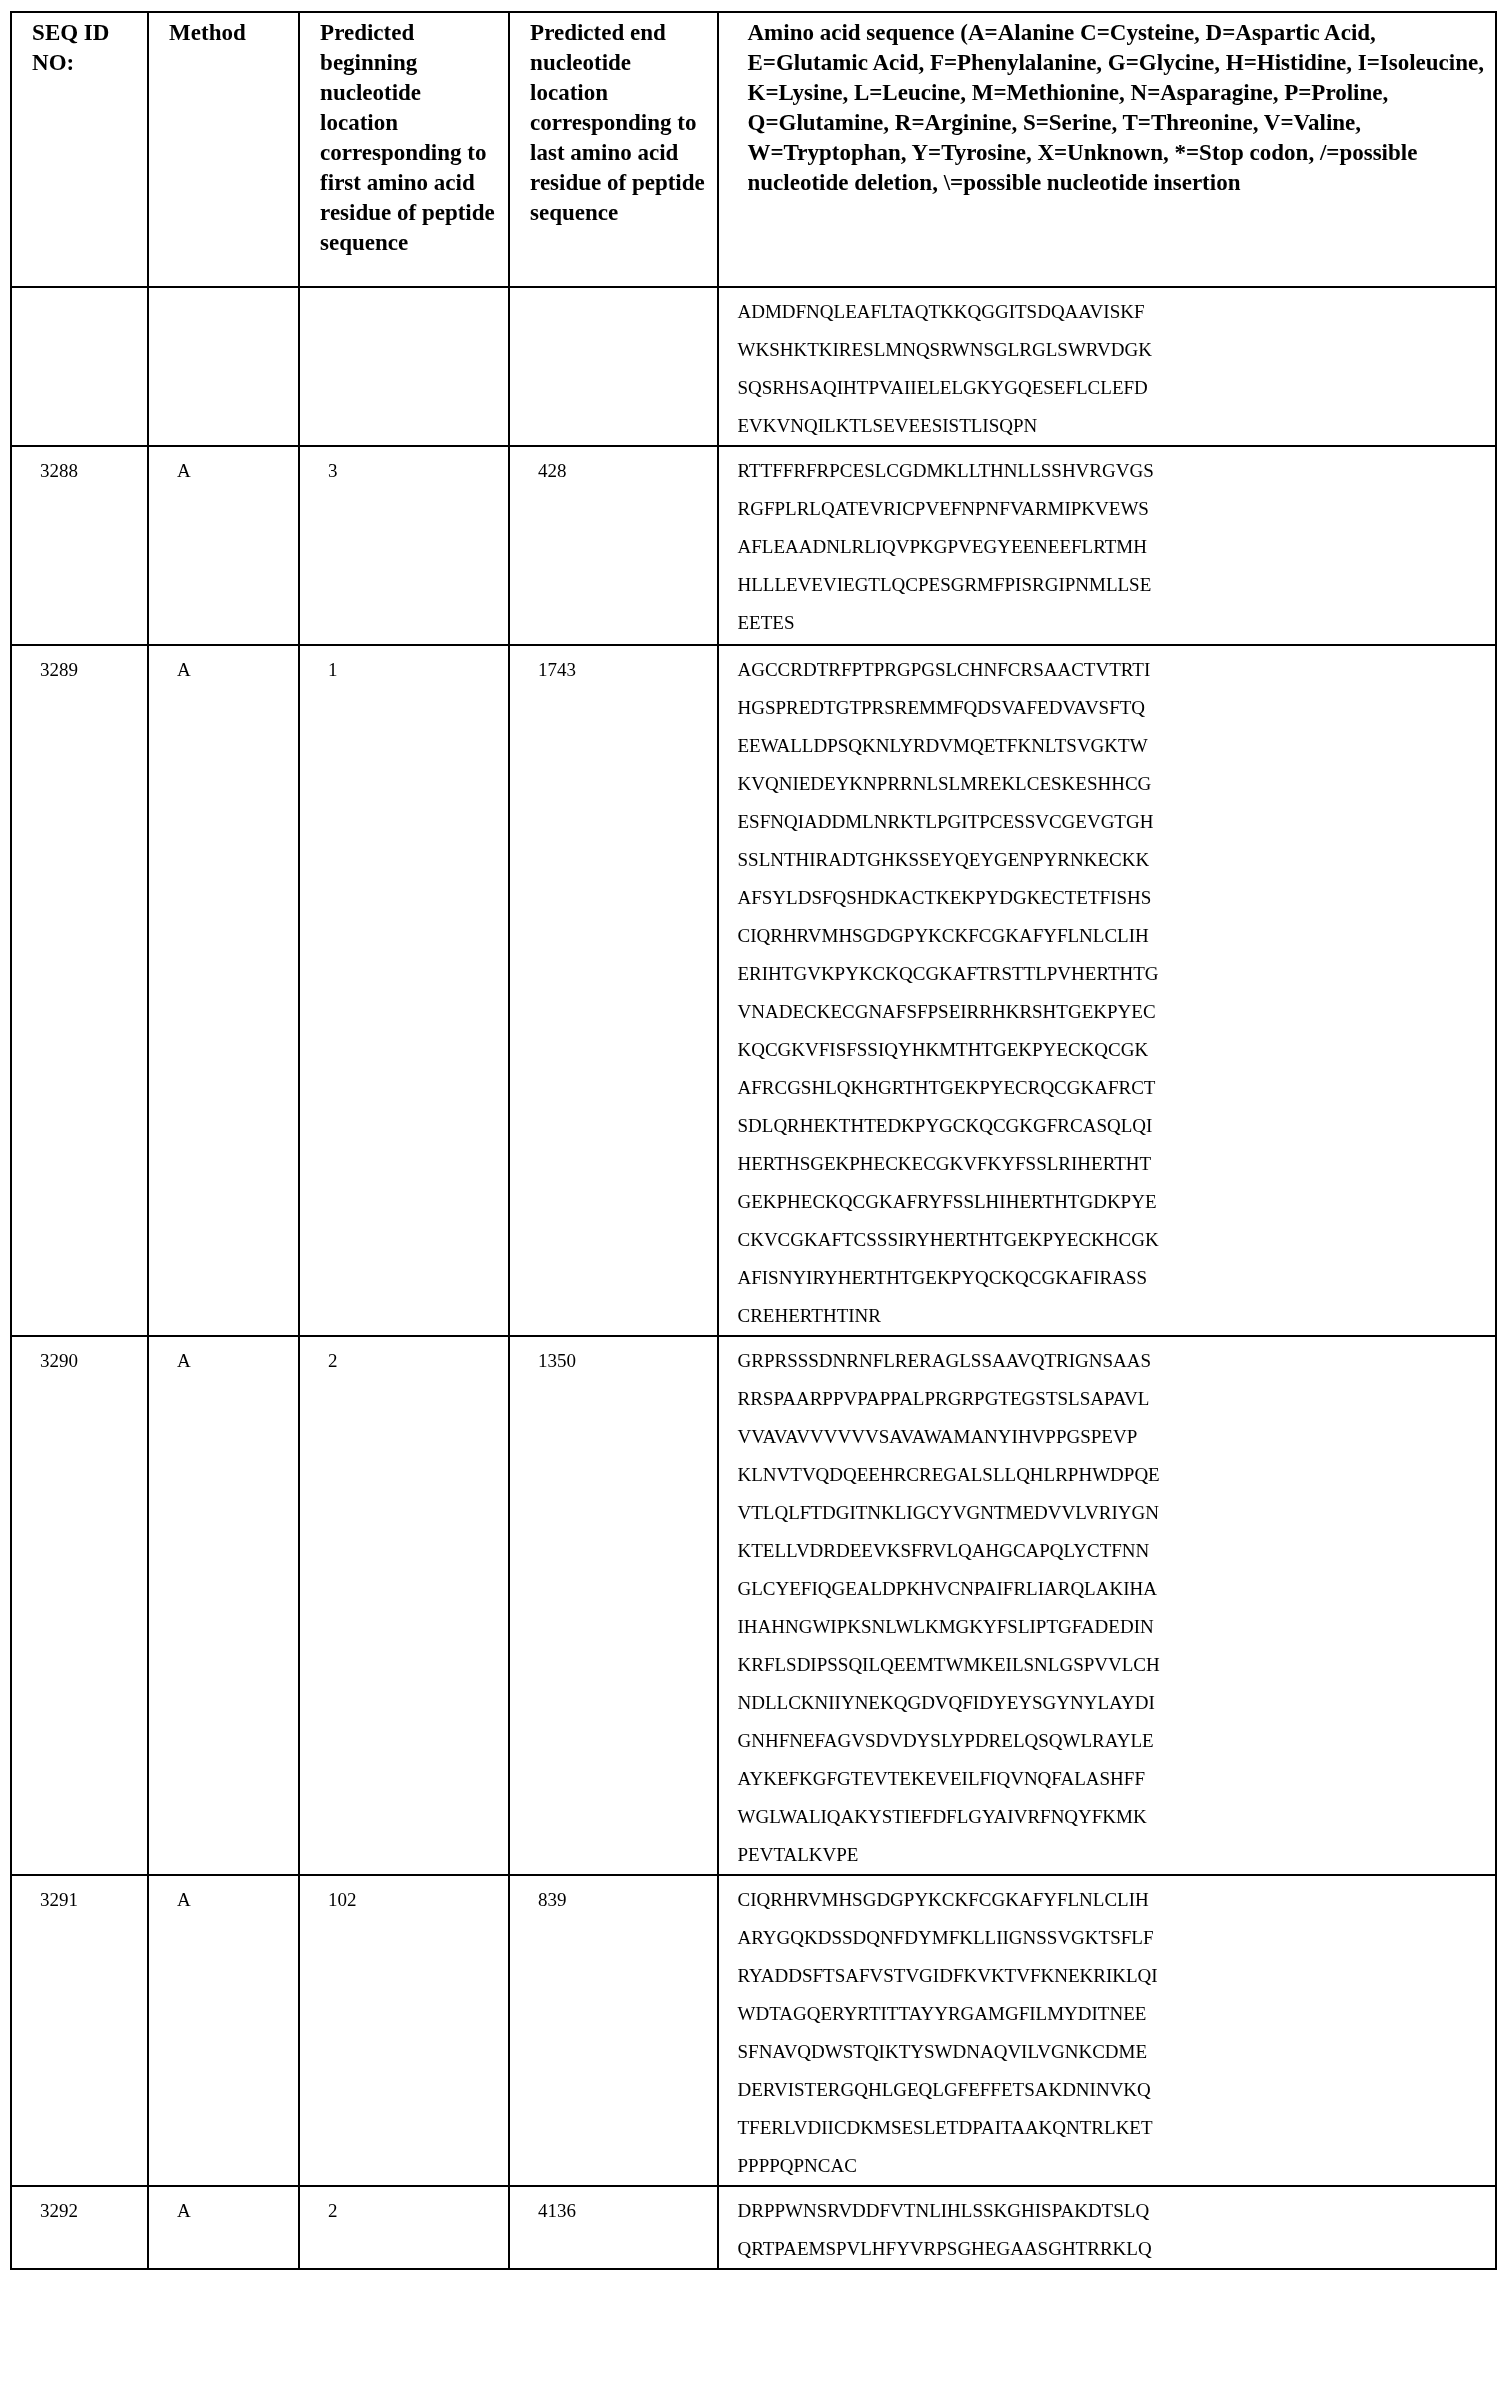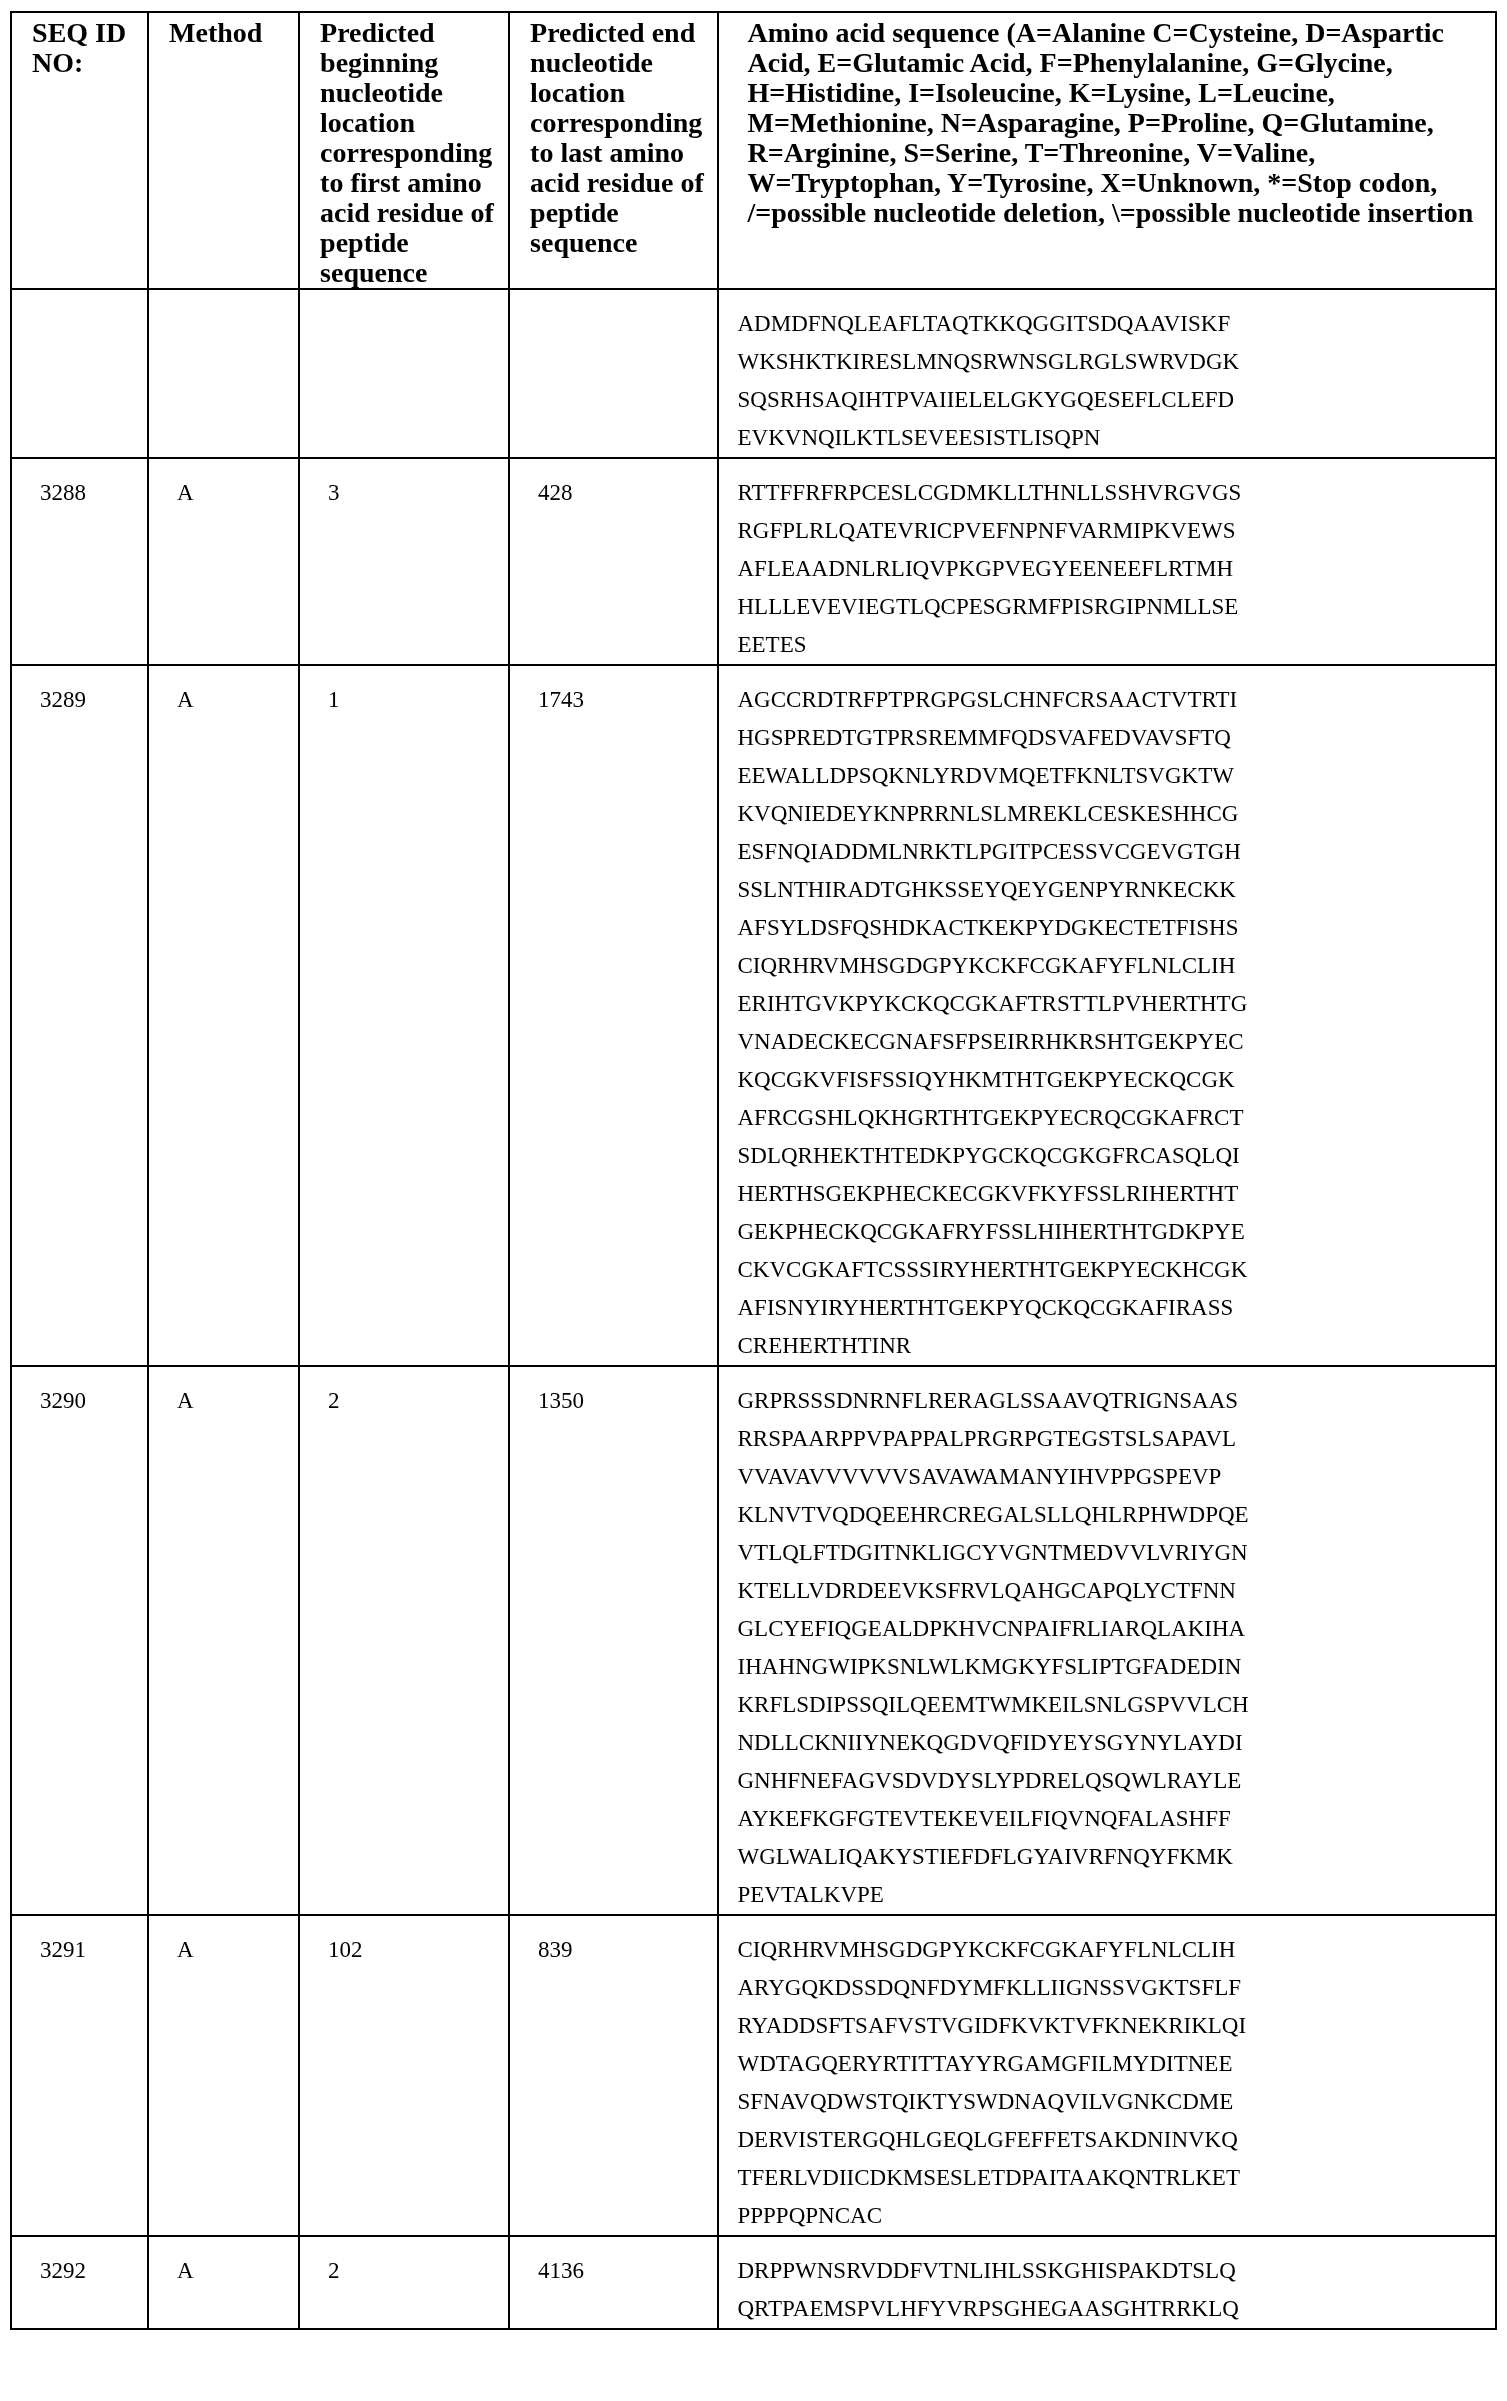--- a/index.html
+++ b/index.html
@@ -13,30 +13,30 @@
     color: #000;
   }
   .tbl td, .tbl th {
     border: 2.4px solid #000;
     vertical-align: top;
     padding: 3.2px 6.3px 0 28.5px;
     text-align: left;
   }
   .tbl th {
     font-weight: bold;
-    font-size: 28px;
+    font-size: 23px;
     line-height: 30px;
     padding-top: 4.8px;
     padding-left: 20.6px;
   }
   .tbl th.seqh { padding-left: 29px; padding-right: 8px; }
   .tbl td {
-    font-size: 23px;
+    font-size: 19px;
     line-height: 38px;
-    padding-top: 15px;
+    padding-top: 5px;
   }
   .tbl td.seq { padding-left: 19px; padding-right: 4.8px; }
   .seq-line { display: block; white-space: nowrap; }
   col.c1 { width: 137px; }
   col.c2 { width: 151px; }
   col.c3 { width: 210px; }
   col.c4 { width: 209px; }
   col.c5 { width: 778px; }
   tr.hdr { height: 275px; }
   tr.r0 { height: 153px; }

